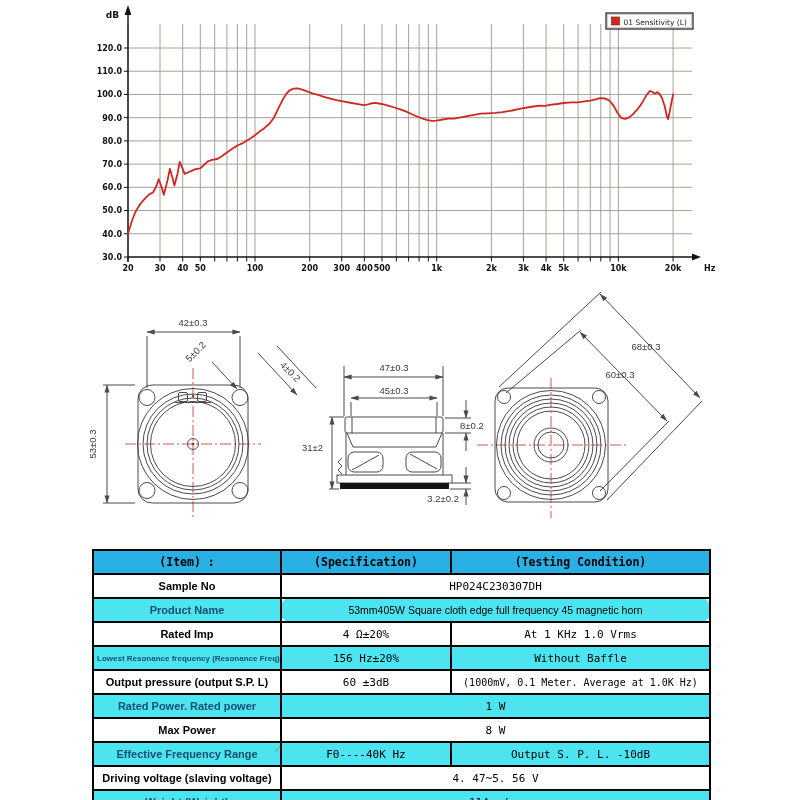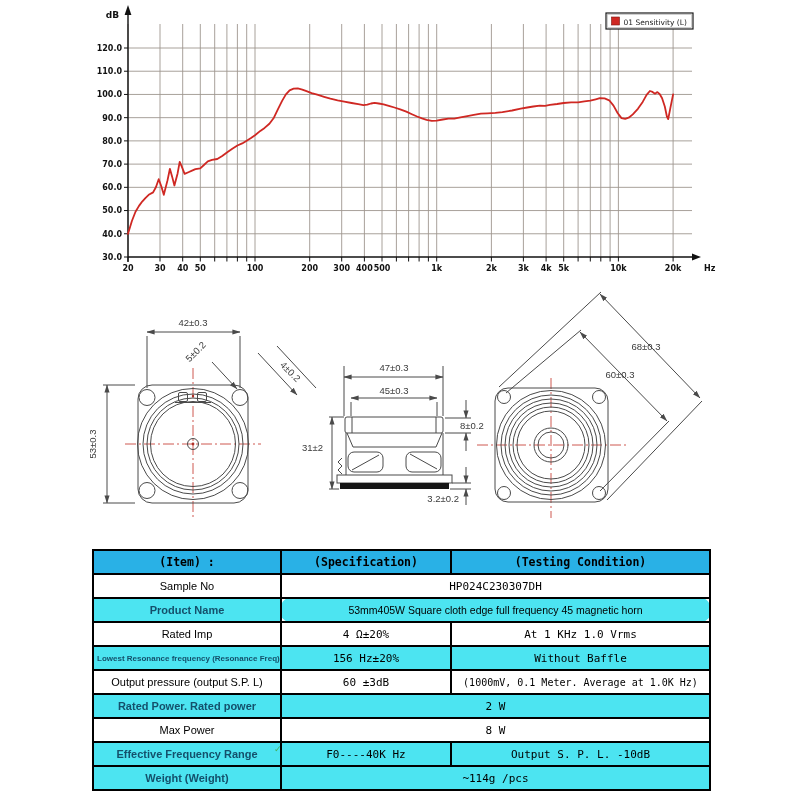--- a/index.html
+++ b/index.html
@@ -14,21 +14,21 @@
   
   .spec-table{position:absolute;left:92px;top:549px;width:617px;border-collapse:collapse;
               table-layout:fixed;}
   .spec-table td{border:2px solid #000;height:22px;padding:0 3px;overflow:hidden;
                  white-space:nowrap;text-align:center;vertical-align:middle;}
   .spec-table tr.hd td{background:#29b1e6;font-family:"DejaVu Sans Mono",monospace;
                        font-weight:bold;font-size:11.5px;color:#000;}
   .spec-table tr.w td{background:#ffffff;}
   .spec-table tr.c td{background:#4ce4f1;}
   .spec-table td.lab{font-size:11px;}
-  .spec-table tr.w td.lab{font-weight:normal;color:#000;margin-left:28px;}
+  .spec-table tr.w td.lab{font-weight:bold;color:#000;margin-left:28px;}
   .spec-table tr.c td.lab{font-weight:bold;color:#14506b;}
   .spec-table td.lab.sm{font-size:8px;margin-top:33px;}
   .spec-table td.val{font-family:"DejaVu Sans Mono",monospace;font-size:11px;color:#000;}
   .spec-table td.val.sans{font-family:"Liberation Sans",sans-serif;font-size:10.5px;border-radius:9px;}
   .check-artifact{position:absolute;left:274px;top:745px;color:#44aa44;font-size:9px;
                   line-height:9px;opacity:.85;}
 </style>
 </head>
 <body>
 
@@ -304,31 +304,35 @@
       <td class="val">156 Hz±20%</td>
       <td class="val">Without Baffle</td>
     </tr>
     <tr class="w">
       <td class="lab">Output pressure (output S.P. L)</td>
       <td class="val">60 ±3dB</td>
       <td class="val" style="font-size:10px">(1000mV, 0.1 Meter. Average at 1.0K Hz)</td>
     </tr>
     <tr class="c">
       <td class="lab">Rated Power. Rated power</td>
-      <td class="val" colspan="2">2 W</td>
+      <td class="val" colspan="2">1 W</td>
     </tr>
     <tr class="w">
       <td class="lab">Max Power</td>
       <td class="val" colspan="2">8 W</td>
     </tr>
     <tr class="c">
       <td class="lab">Effective Frequency Range</td>
       <td class="val">F0----40K Hz</td>
       <td class="val">Output S. P. L. -10dB</td>
     </tr>
+    <tr class="w">
+      <td class="lab">Driving voltage (slaving voltage)</td>
+      <td class="val" colspan="2">4. 47~5. 56 V</td>
+    </tr>
     <tr class="c">
       <td class="lab">Weight (Weight)</td>
       <td class="val" colspan="2">~114g /pcs</td>
     </tr>
   </tbody>
     </table>
 
   <span class="check-artifact">✓</span>
 </div>
 

